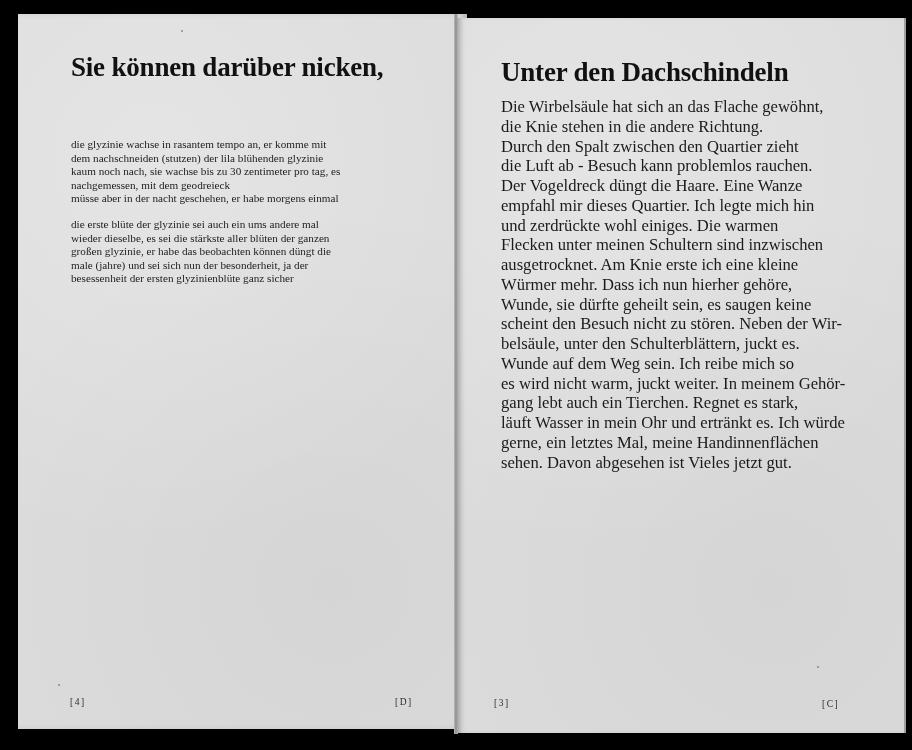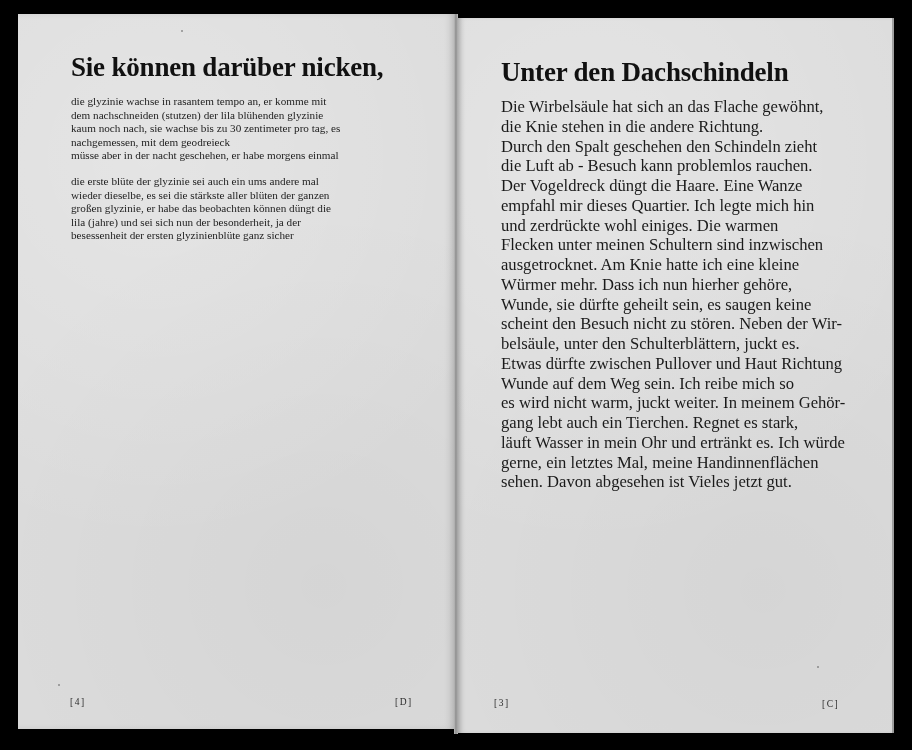--- a/index.html
+++ b/index.html
@@ -20,20 +20,21 @@
       width: 912px; height: 750px;
       background: #000;
     }
     .page {
       position: absolute;
       background: #dcdcdc;
       background-image:
         radial-gradient(circle at 30% 20%, rgba(255,255,255,0.25), rgba(255,255,255,0) 60%),
         radial-gradient(circle at 70% 80%, rgba(0,0,0,0.03), rgba(0,0,0,0) 60%);
       color: #161616;
+      padding-left: 12px;
     }
     .page-left {
       left: 18px;
       top: 14px;
       width: 437px;
       height: 715px;
       box-shadow: inset -6px 0 8px -4px rgba(0,0,0,0.25);
     }
     .page-right {
       left: 457px;
@@ -67,20 +68,21 @@
       left: 44px;
       top: 39px;
     }
     .small-body {
       position: absolute;
       left: 53px;
       width: 300px;
       font-size: 11.2px;
       line-height: 13.6px;
       color: #222;
+      margin-top: 43px;
     }
     .small-body .line {
       display: block;
       white-space: nowrap;
     }
     .para-1 { top: 81px; }
     .para-2 { top: 161px; }
     .body-text {
       position: absolute;
       left: 44px;
@@ -126,51 +128,50 @@
       <span class="line">dem nachschneiden (stutzen) der lila blühenden glyzinie</span>
       <span class="line">kaum noch nach, sie wachse bis zu 30 zentimeter pro tag, es</span>
       <span class="line">nachgemessen, mit dem geodreieck</span>
       <span class="line">müsse aber in der nacht geschehen, er habe morgens einmal</span>
     </div>
 
     <div class="small-body para-2">
       <span class="line">die erste blüte der glyzinie sei auch ein ums andere mal</span>
       <span class="line">wieder dieselbe, es sei die stärkste aller blüten der ganzen</span>
       <span class="line">großen glyzinie, er habe das beobachten können düngt die</span>
-      <span class="line">lila (jahre) und sei sich nun der besonderheit, ja der</span>
+      <span class="line">male (jahre) und sei sich nun der besonderheit, ja der</span>
       <span class="line">besessenheit der ersten glyzinienblüte ganz sicher</span>
     </div>
 
     <span class="folio folio-num">[4]</span>
     <span class="folio folio-letter">[D]</span>
 
     <span class="speck" style="left:163px;top:16px;"></span>
     <span class="speck" style="left:40px;top:670px;"></span>
   </div>
 
   <div class="gutter"></div>
 
   <div class="page page-right">
     <h1 class="title">Unter den Dachschindeln</h1>
 
     <div class="body-text">
       <span class="line">Die Wirbelsäule hat sich an das Flache gewöhnt,</span>
       <span class="line">die Knie stehen in die andere Richtung.</span>
-      <span class="line">Durch den Spalt geschehen den Schindeln zieht</span>
+      <span class="line">Durch den Spalt zwischen den Quartier zieht</span>
       <span class="line">die Luft ab - Besuch kann problemlos rauchen.</span>
       <span class="line">Der Vogeldreck düngt die Haare. Eine Wanze</span>
       <span class="line">empfahl mir dieses Quartier. Ich legte mich hin</span>
       <span class="line">und zerdrückte wohl einiges. Die warmen</span>
       <span class="line">Flecken unter meinen Schultern sind inzwischen</span>
-      <span class="line">ausgetrocknet. Am Knie hatte ich eine kleine</span>
+      <span class="line">ausgetrocknet. Am Knie erste ich eine kleine</span>
       <span class="line">Würmer mehr. Dass ich nun hierher gehöre,</span>
       <span class="line">Wunde, sie dürfte geheilt sein, es saugen keine</span>
       <span class="line">scheint den Besuch nicht zu stören. Neben der Wir-</span>
       <span class="line">belsäule, unter den Schulterblättern, juckt es.</span>
-      <span class="line">Etwas dürfte zwischen Pullover und Haut Richtung</span>
       <span class="line">Wunde auf dem Weg sein. Ich reibe mich so</span>
       <span class="line">es wird nicht warm, juckt weiter. In meinem Gehör-</span>
       <span class="line">gang lebt auch ein Tierchen. Regnet es stark,</span>
       <span class="line">läuft Wasser in mein Ohr und ertränkt es. Ich würde</span>
       <span class="line">gerne, ein letztes Mal, meine Handinnenflächen</span>
       <span class="line">sehen. Davon abgesehen ist Vieles jetzt gut.</span>
     </div>
 
     <span class="folio folio-num">[3]</span>
     <span class="folio folio-letter">[C]</span>

